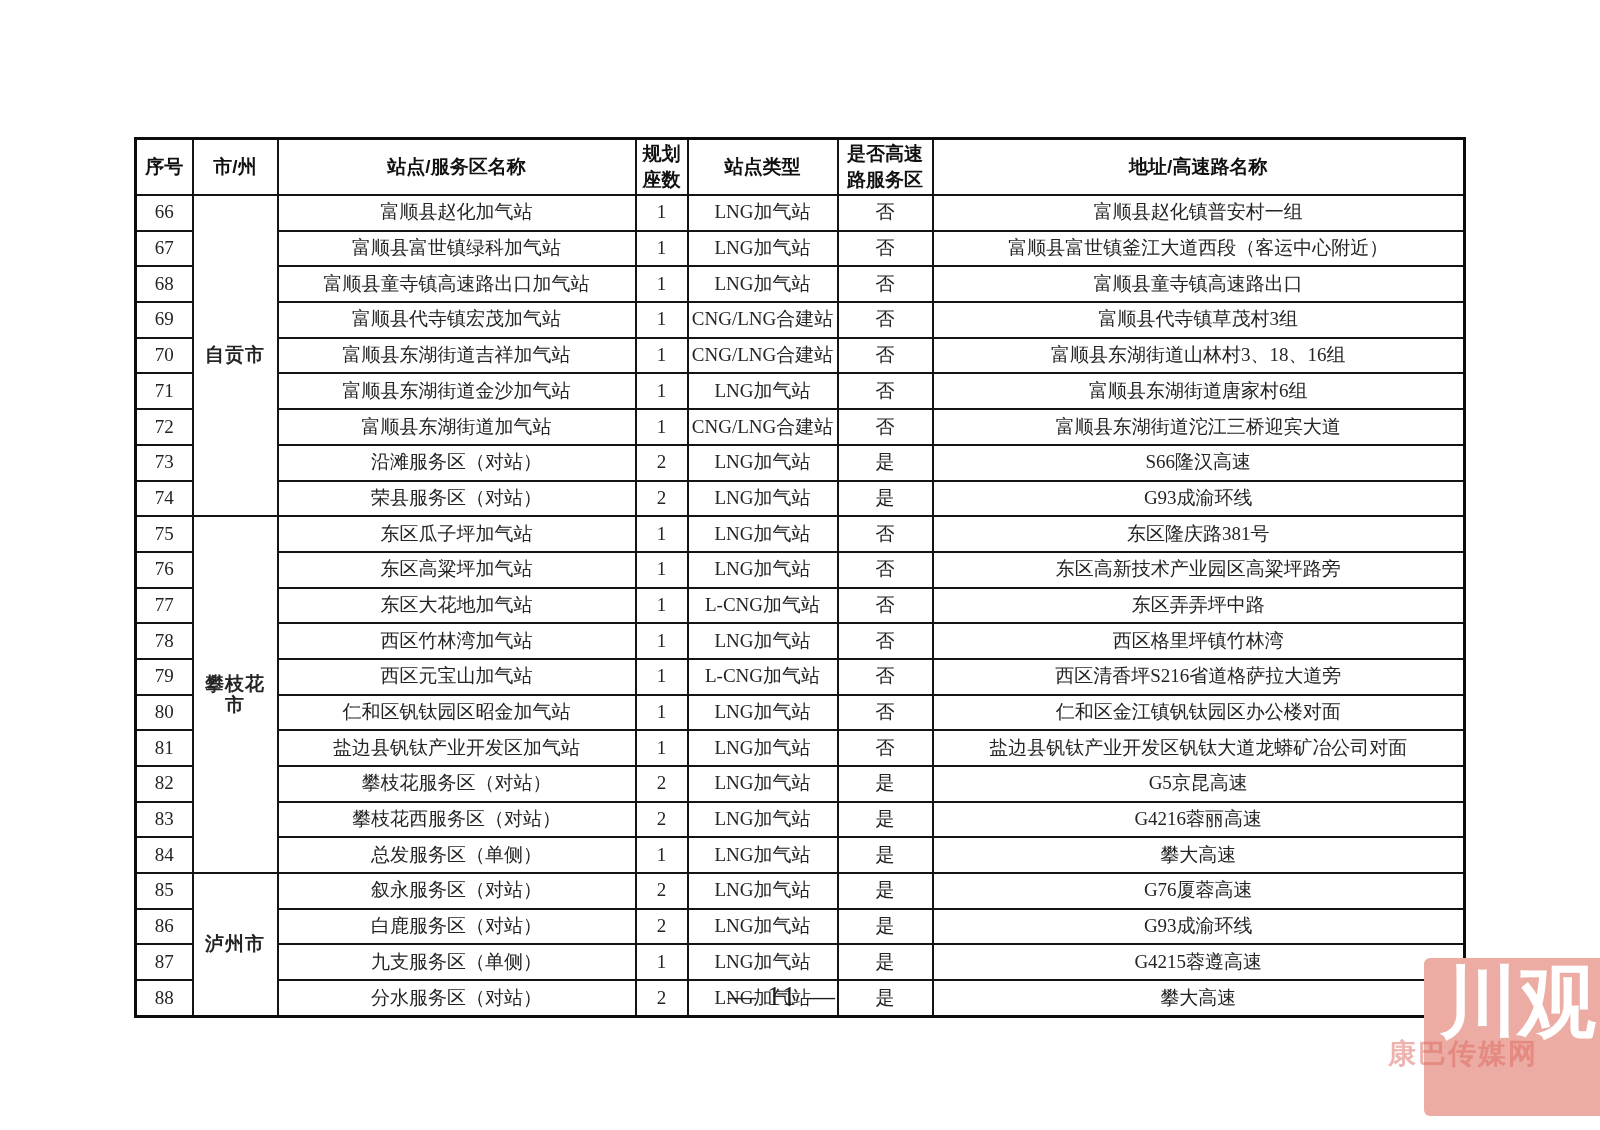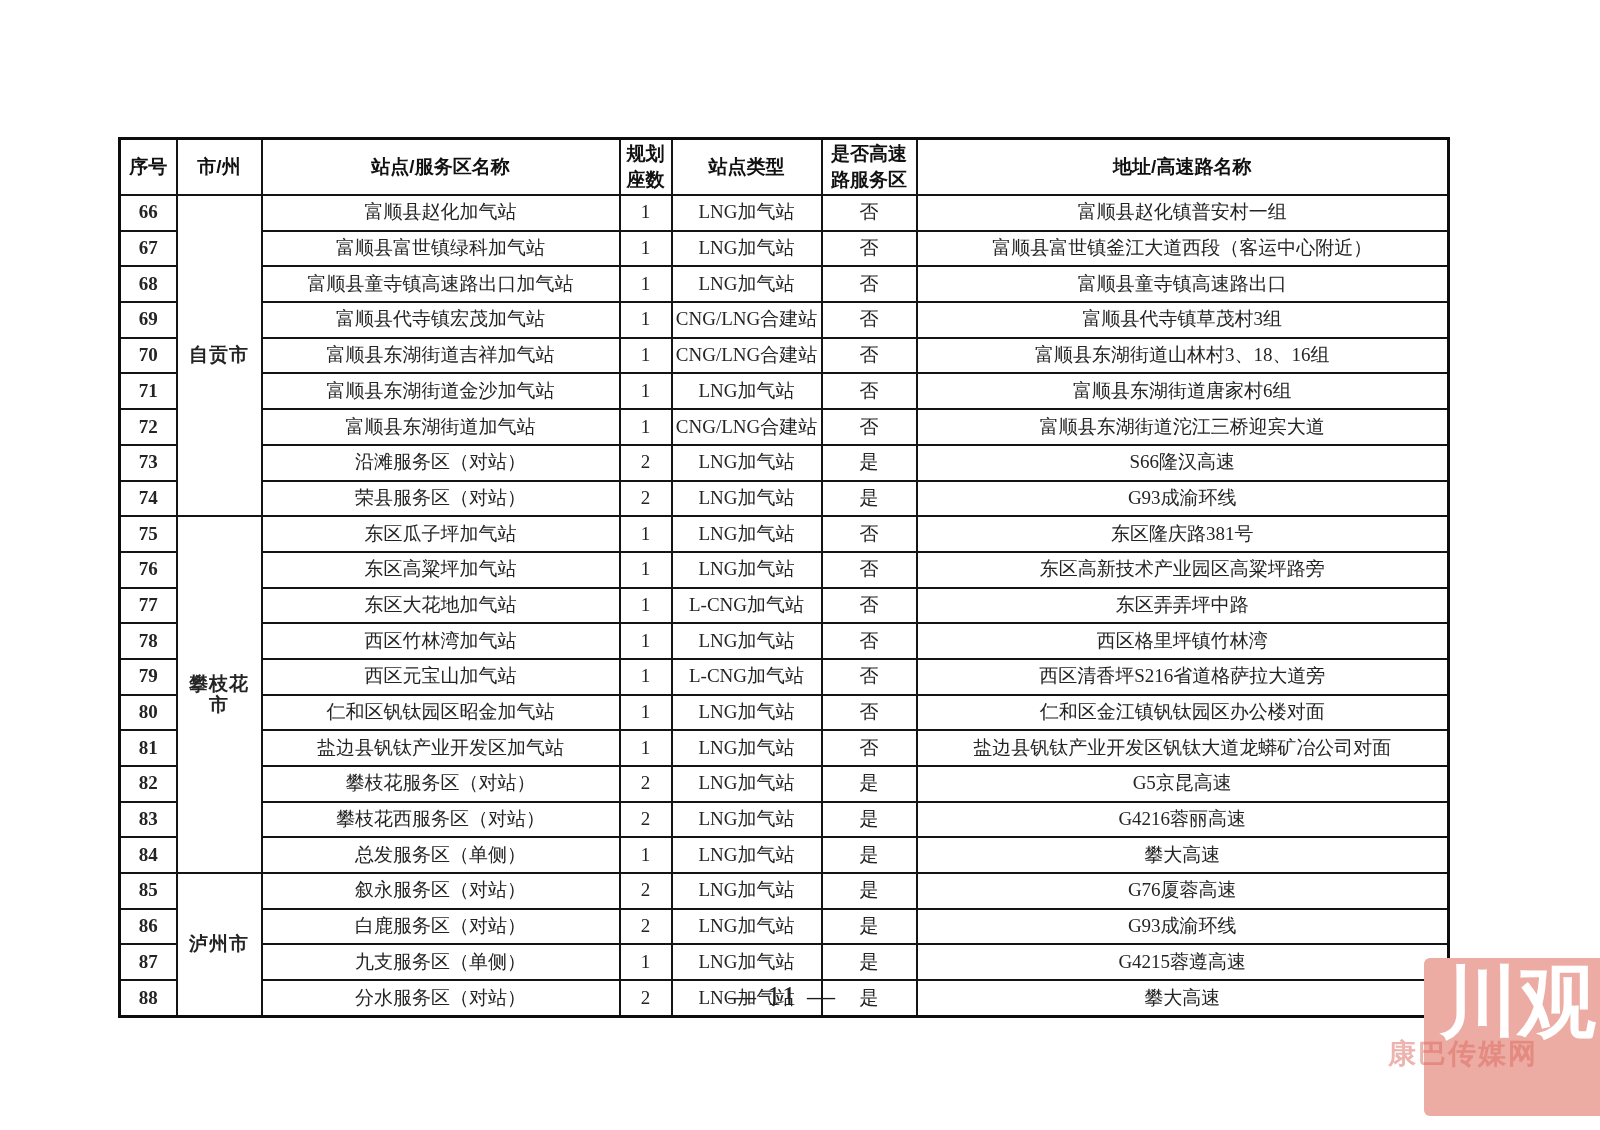--- a/index.html
+++ b/index.html
@@ -18,37 +18,37 @@
     border-collapse:collapse;
     table-layout:fixed;
   }
   .doc-table th,.doc-table td{
     border:2px solid #141414;
     text-align:center;
     vertical-align:middle;
     padding:1px 2px;
     overflow:hidden;
   }
-  .doc-table{border:3px solid #0d0d0d;}
+  .doc-table{border:3px solid #0d0d0d;margin-left:16px;}
   .doc-table thead th{
     font-family:"Liberation Sans","DejaVu Sans",sans-serif;
     font-weight:bold;
     font-size:19px;
     line-height:1.35;
     height:52px;
     white-space:pre-line;
     color:#111;
   }
   .doc-table tbody td{
     font-size:19px;
     height:31.7px;
     line-height:1.1;
     color:#242424;
   }
-  .c-seq{font-family:"Liberation Serif","DejaVu Serif",serif;font-weight:bold;}
+  .c-seq{font-family:"Liberation Serif","DejaVu Serif",serif;}
   .c-num{font-family:"Liberation Serif","DejaVu Serif",serif;}
   .c-city{letter-spacing:1px;font-weight:bold;}
   .page-number{
     position:absolute;
     left:118px;width:1329px;
     top:980px;
     text-align:center;
     font-size:28px;
     color:#1d1d1d;
     letter-spacing:2px;

